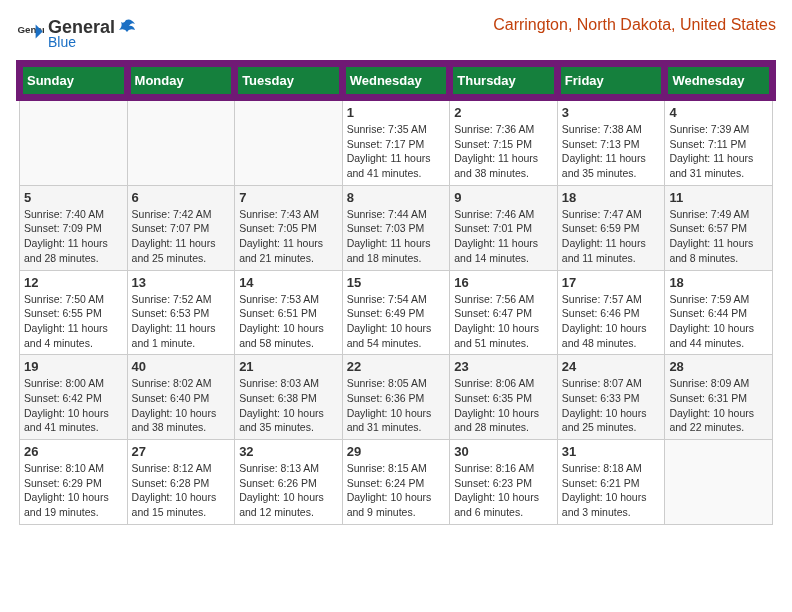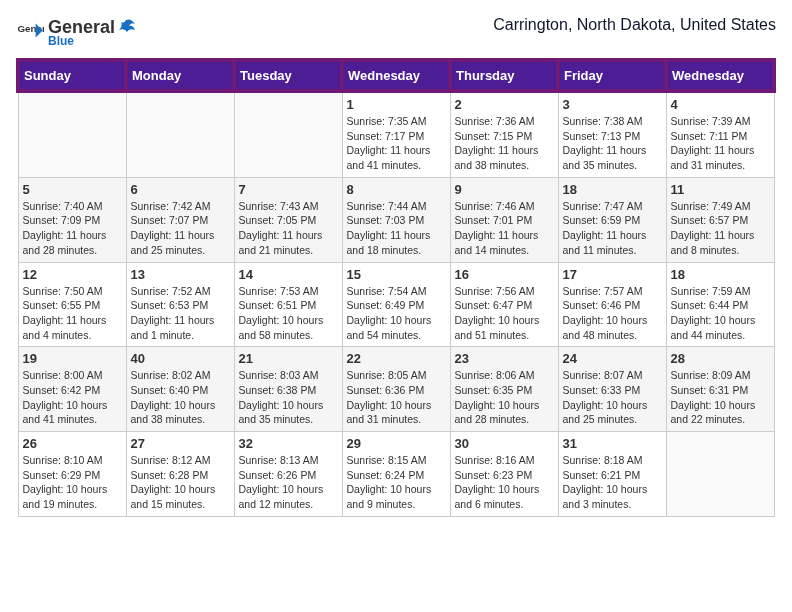--- a/index.html
+++ b/index.html
@@ -20,35 +20,35 @@
       display: flex;
       align-items: center;
       gap: 4px;
     }
     .logo-text-general { font-size: 18px; color: #333; font-weight: bold; }
     .logo-icon {
       width: 28px; height: 28px;
     }
     .title-section { text-align: right; }
     .month-title { font-size: 36px; color: #333; font-weight: normal; }
-    .location { font-size: 16px; color: #0f172a; }
+    .location { font-size: 16px; color: #c2410c; }
 
     .calendar {
       width: 100%;
       border-collapse: collapse;
       font-size: 11px;
     }
     .calendar th {
-      background-color: #4c1d95;
+      background-color: #15803d;
       color: #fff;
       padding: 6px 4px;
       text-align: left;
       font-size: 13px;
       font-weight: bold;
-      border: 4px solid #701a75;
+      border: 7px solid #701a75;
     }
     .calendar td {
       border: 1px solid #ccc;
       vertical-align: top;
       padding: 4px;
       width: calc(100% / 7);
       min-height: 80px;
       background: #fff;
     }
     .calendar td.empty {
@@ -77,21 +77,21 @@
       <text x="2" y="20" font-size="14" font-weight="bold" fill="#333">General</text>
       <path d="M28 8 L38 18 L28 28 Z" fill="#1a6fc4"></path>
     </svg>
     <div>
       <div style="display:flex; align-items:center; gap:0;">
         <span class="logo-text-general">General</span>
         <svg width="22" height="22" viewBox="0 0 22 22">
           <path d="M11 4 Q16 2 20 8 Q16 6 14 10 Q18 9 20 14 Q14 12 12 16 Q10 12 4 14 Q8 10 6 6 Q9 8 11 4Z" fill="#1a6fc4"></path>
         </svg>
       </div>
-      <div style="color:#1a6fc4; font-size:12px; font-weight:bold; margin-top:-4px;">Blue</div>
+      <div style="color:#1a6fc4; font-size:14px; font-weight:normal; margin-top:-4px;">Blue</div>
     </div>
   </div>
   <div class="title-section">
     <div class="location">Carrington, North Dakota, United States</div>
   </div>
 </div>
 
 <table class="calendar">
   <thead>
     <tr>

